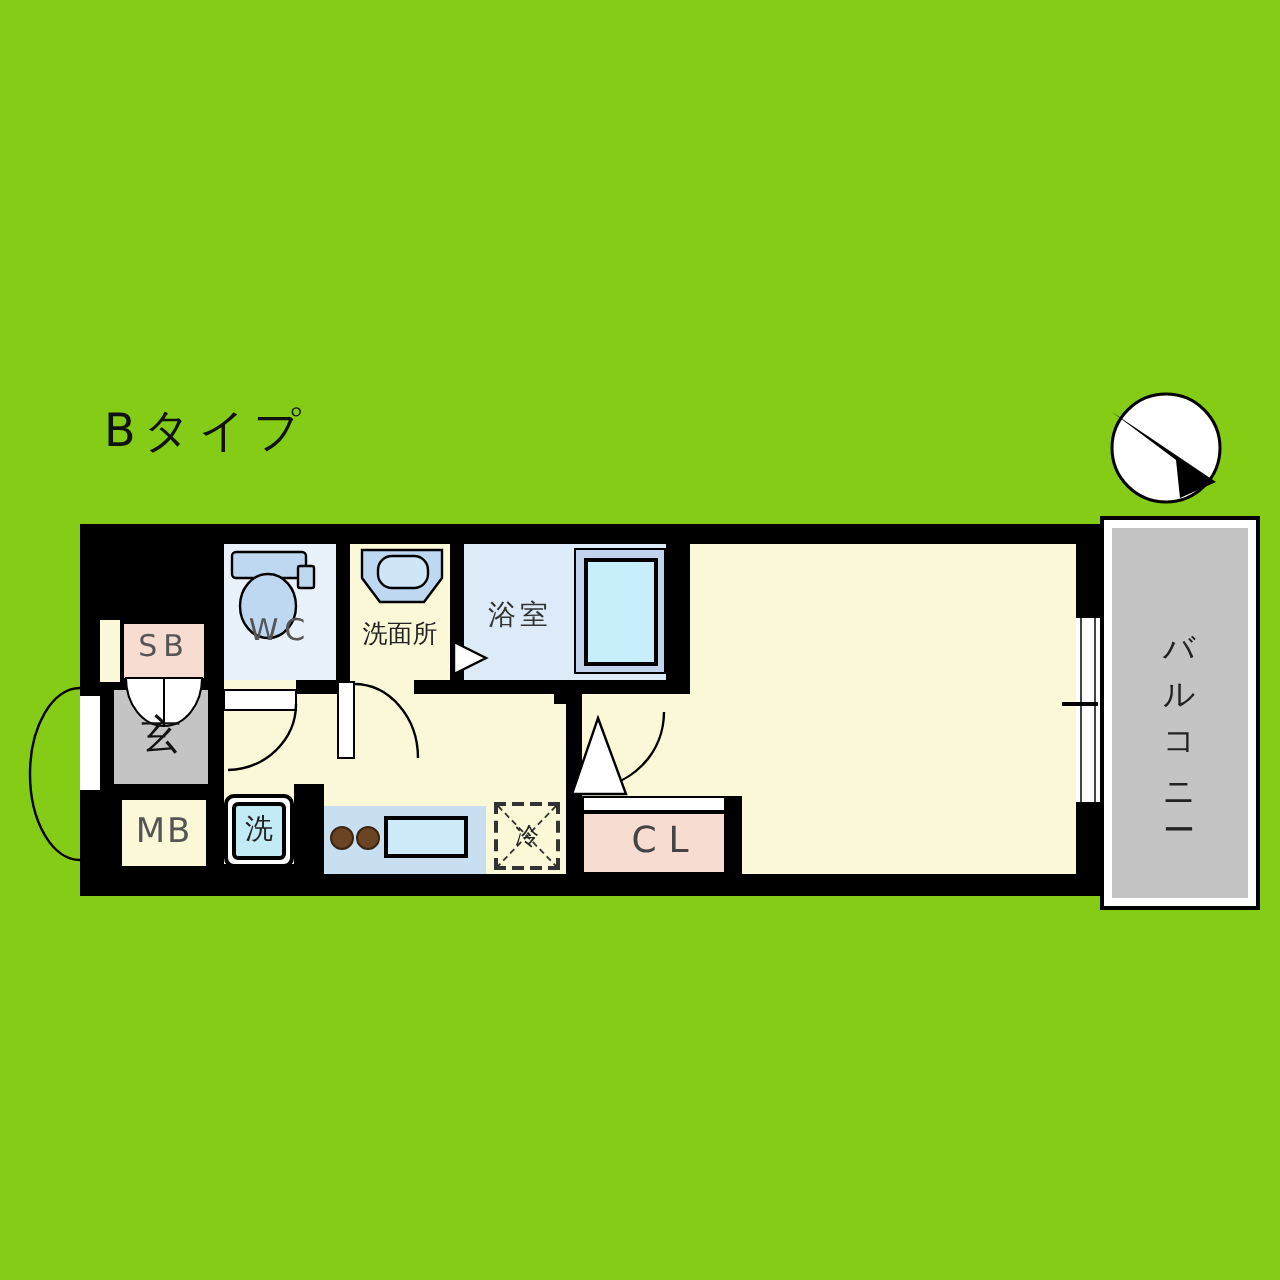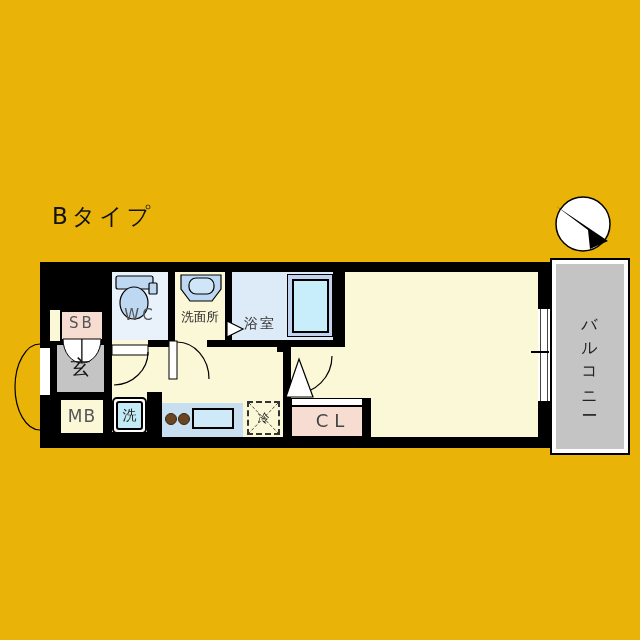--- a/index.html
+++ b/index.html
@@ -1,17 +1,17 @@
 <!DOCTYPE html>
 <html><head>
 <meta charset="utf-8">
 <style>
   html,body{margin:0;padding:0;background:#fff;}
   #canvas{
-    position:relative;width:640px;height:640px;background:#eab308;overflow:hidden;
+    position:relative;width:640px;height:640px;background:#84cc16;overflow:hidden;
     font-family:"DejaVu Sans","Liberation Sans",sans-serif;
   }
   .abs{position:absolute;}
   .wall{position:absolute;background:#000;}
   .lbl{
     position:absolute;display:flex;align-items:center;justify-content:center;
     color:#222;white-space:nowrap;line-height:1;
   }
   .room{position:absolute;box-sizing:border-box;}
   svg{position:absolute;left:0;top:0;pointer-events:none;}
@@ -134,21 +134,21 @@
     </g>
 
     <g fill="#6B4423" stroke="#3a2412" stroke-width="1">
       <circle cx="171" cy="419" r="5.5"></circle>
       <circle cx="184" cy="419" r="5.5"></circle>
     </g>
   </svg>
 
   <div class="lbl" style="left:112px;top:308px;width:56px;font-size:15px;letter-spacing:3px;color:#555;">WC</div>
   <div class="lbl" style="left:175px;top:311px;width:50px;font-size:12.5px;letter-spacing:0px;color:#222;">洗面所</div>
-  <div class="lbl" style="left:234px;top:316px;width:52px;font-size:14px;letter-spacing:2px;color:#333;">浴室</div>
+  <div class="lbl" style="left:234px;top:301px;width:52px;font-size:14px;letter-spacing:2px;color:#333;">浴室</div>
   <div class="lbl" style="left:60px;top:316px;width:44px;font-size:15px;letter-spacing:3px;color:#555;">SB</div>
   <div class="lbl" style="left:57px;top:357px;width:47px;font-size:20px;color:#111;">玄</div>
   <div class="lbl" style="left:60px;top:408px;width:44px;font-size:17px;letter-spacing:1px;color:#555;">MB</div>
   <div class="lbl" style="left:112px;top:408px;width:35px;font-size:14px;color:#222;">洗</div>
   <div class="lbl" style="left:247px;top:412px;width:33px;font-size:12px;color:#222;">冷</div>
   <div class="lbl" style="left:294px;top:412px;width:72px;font-size:18px;letter-spacing:6px;color:#444;text-indent:6px;">CL</div>
   <div class="lbl" id="balcony-label" style="left:555px;top:270px;width:69px;height:180px;font-size:16px;color:#222;">バルコニー</div>
 
 </div>
 

